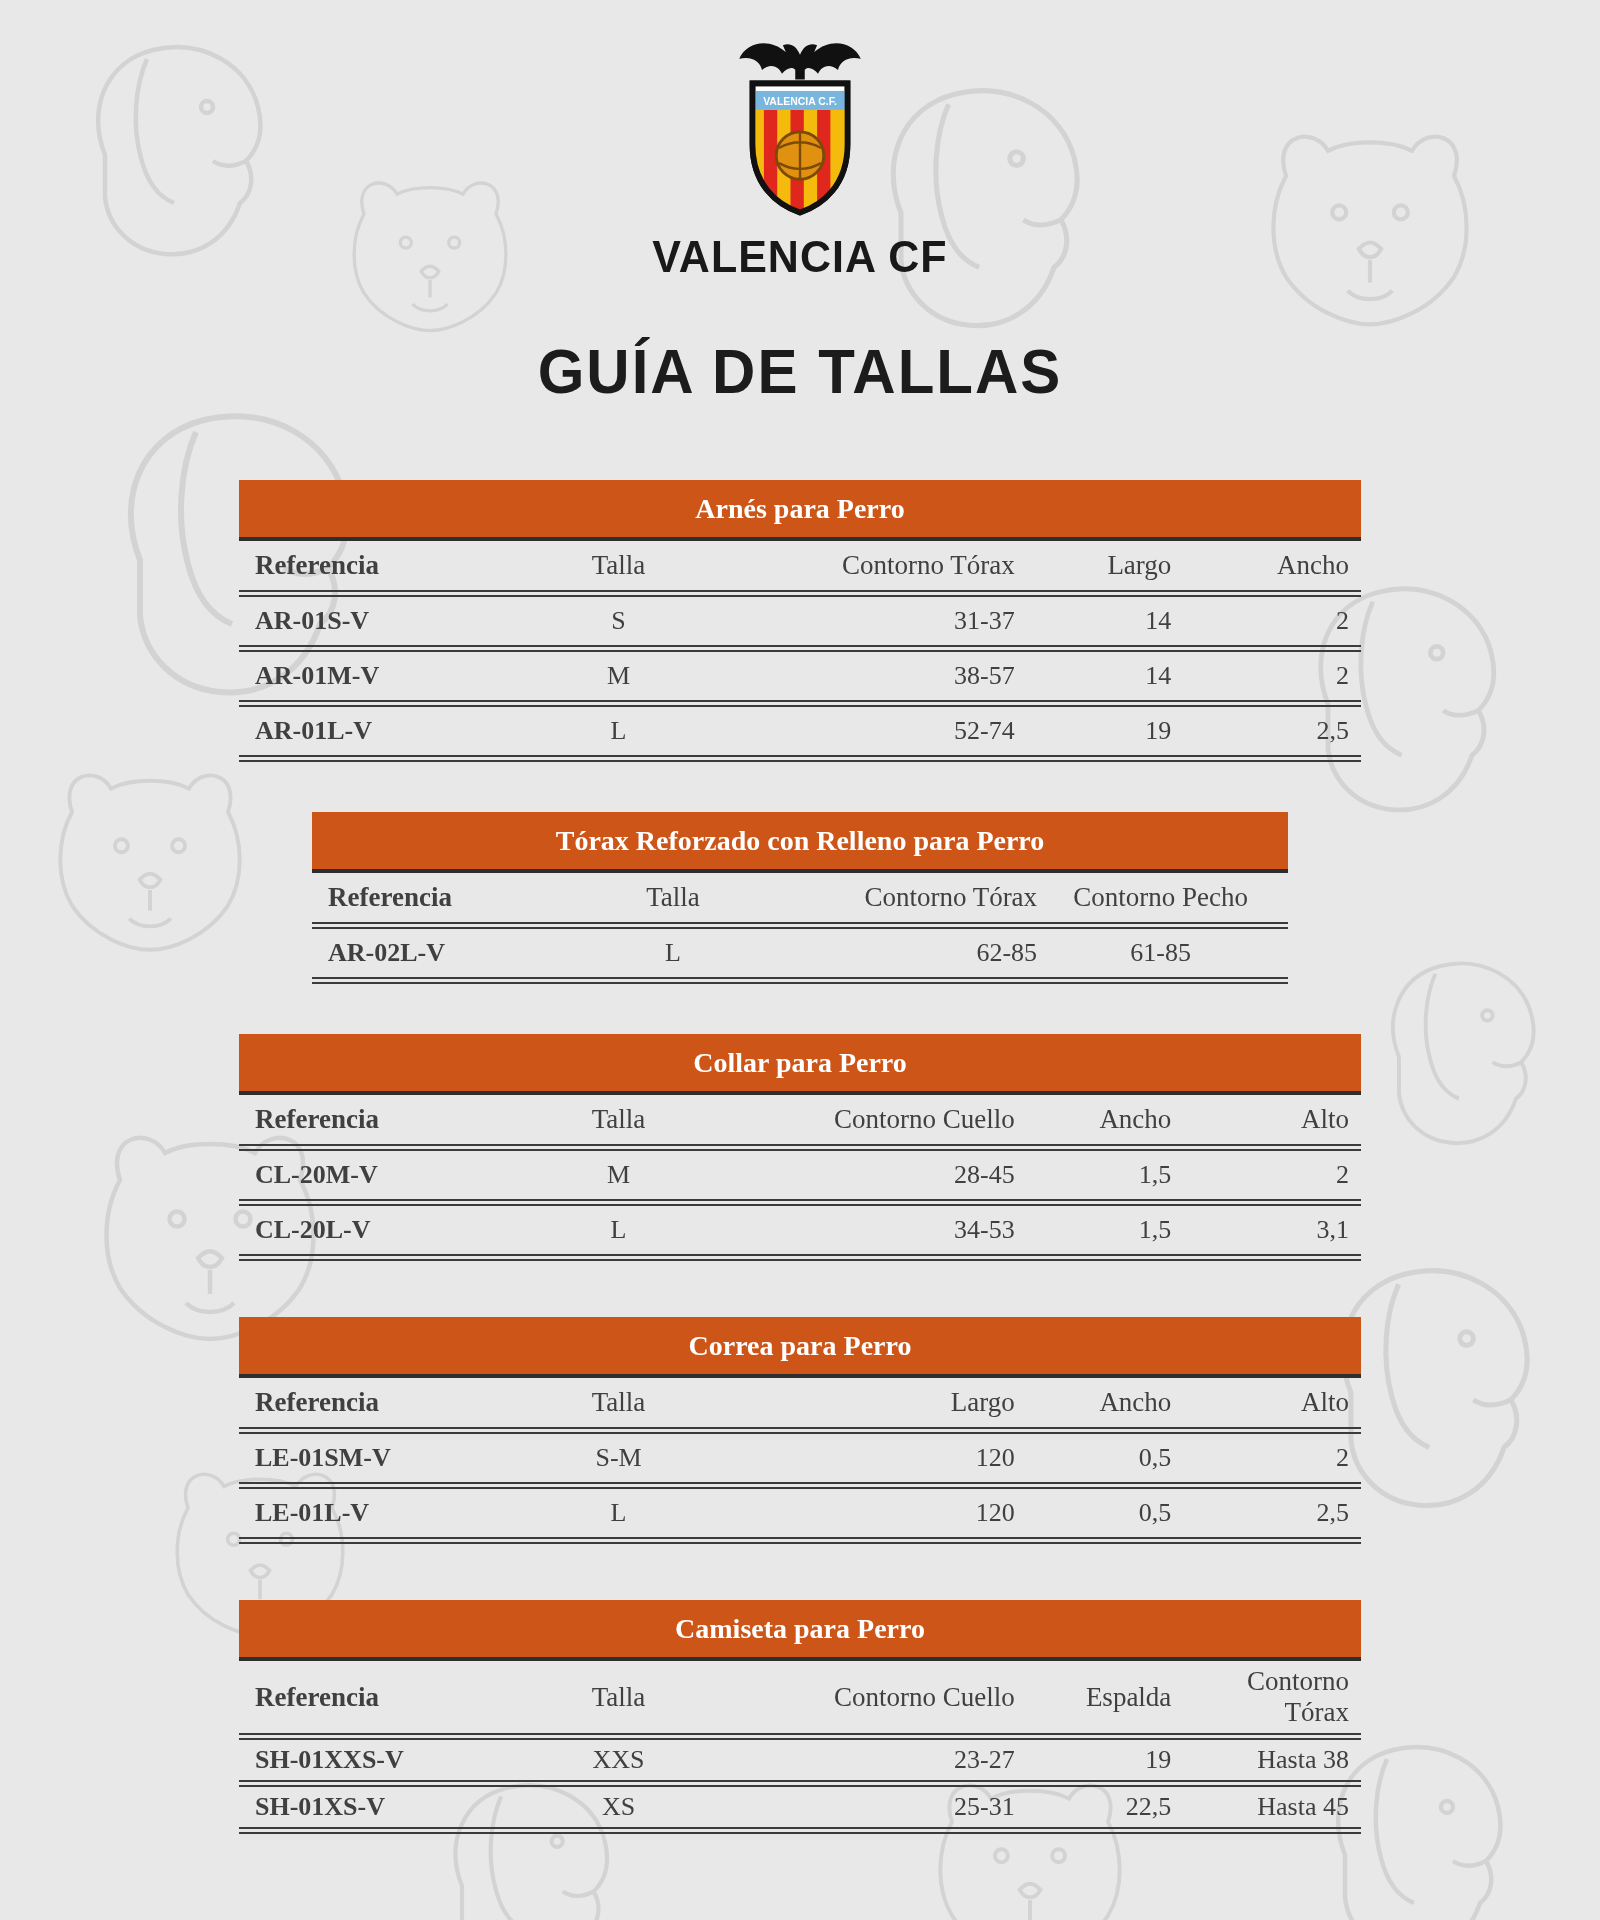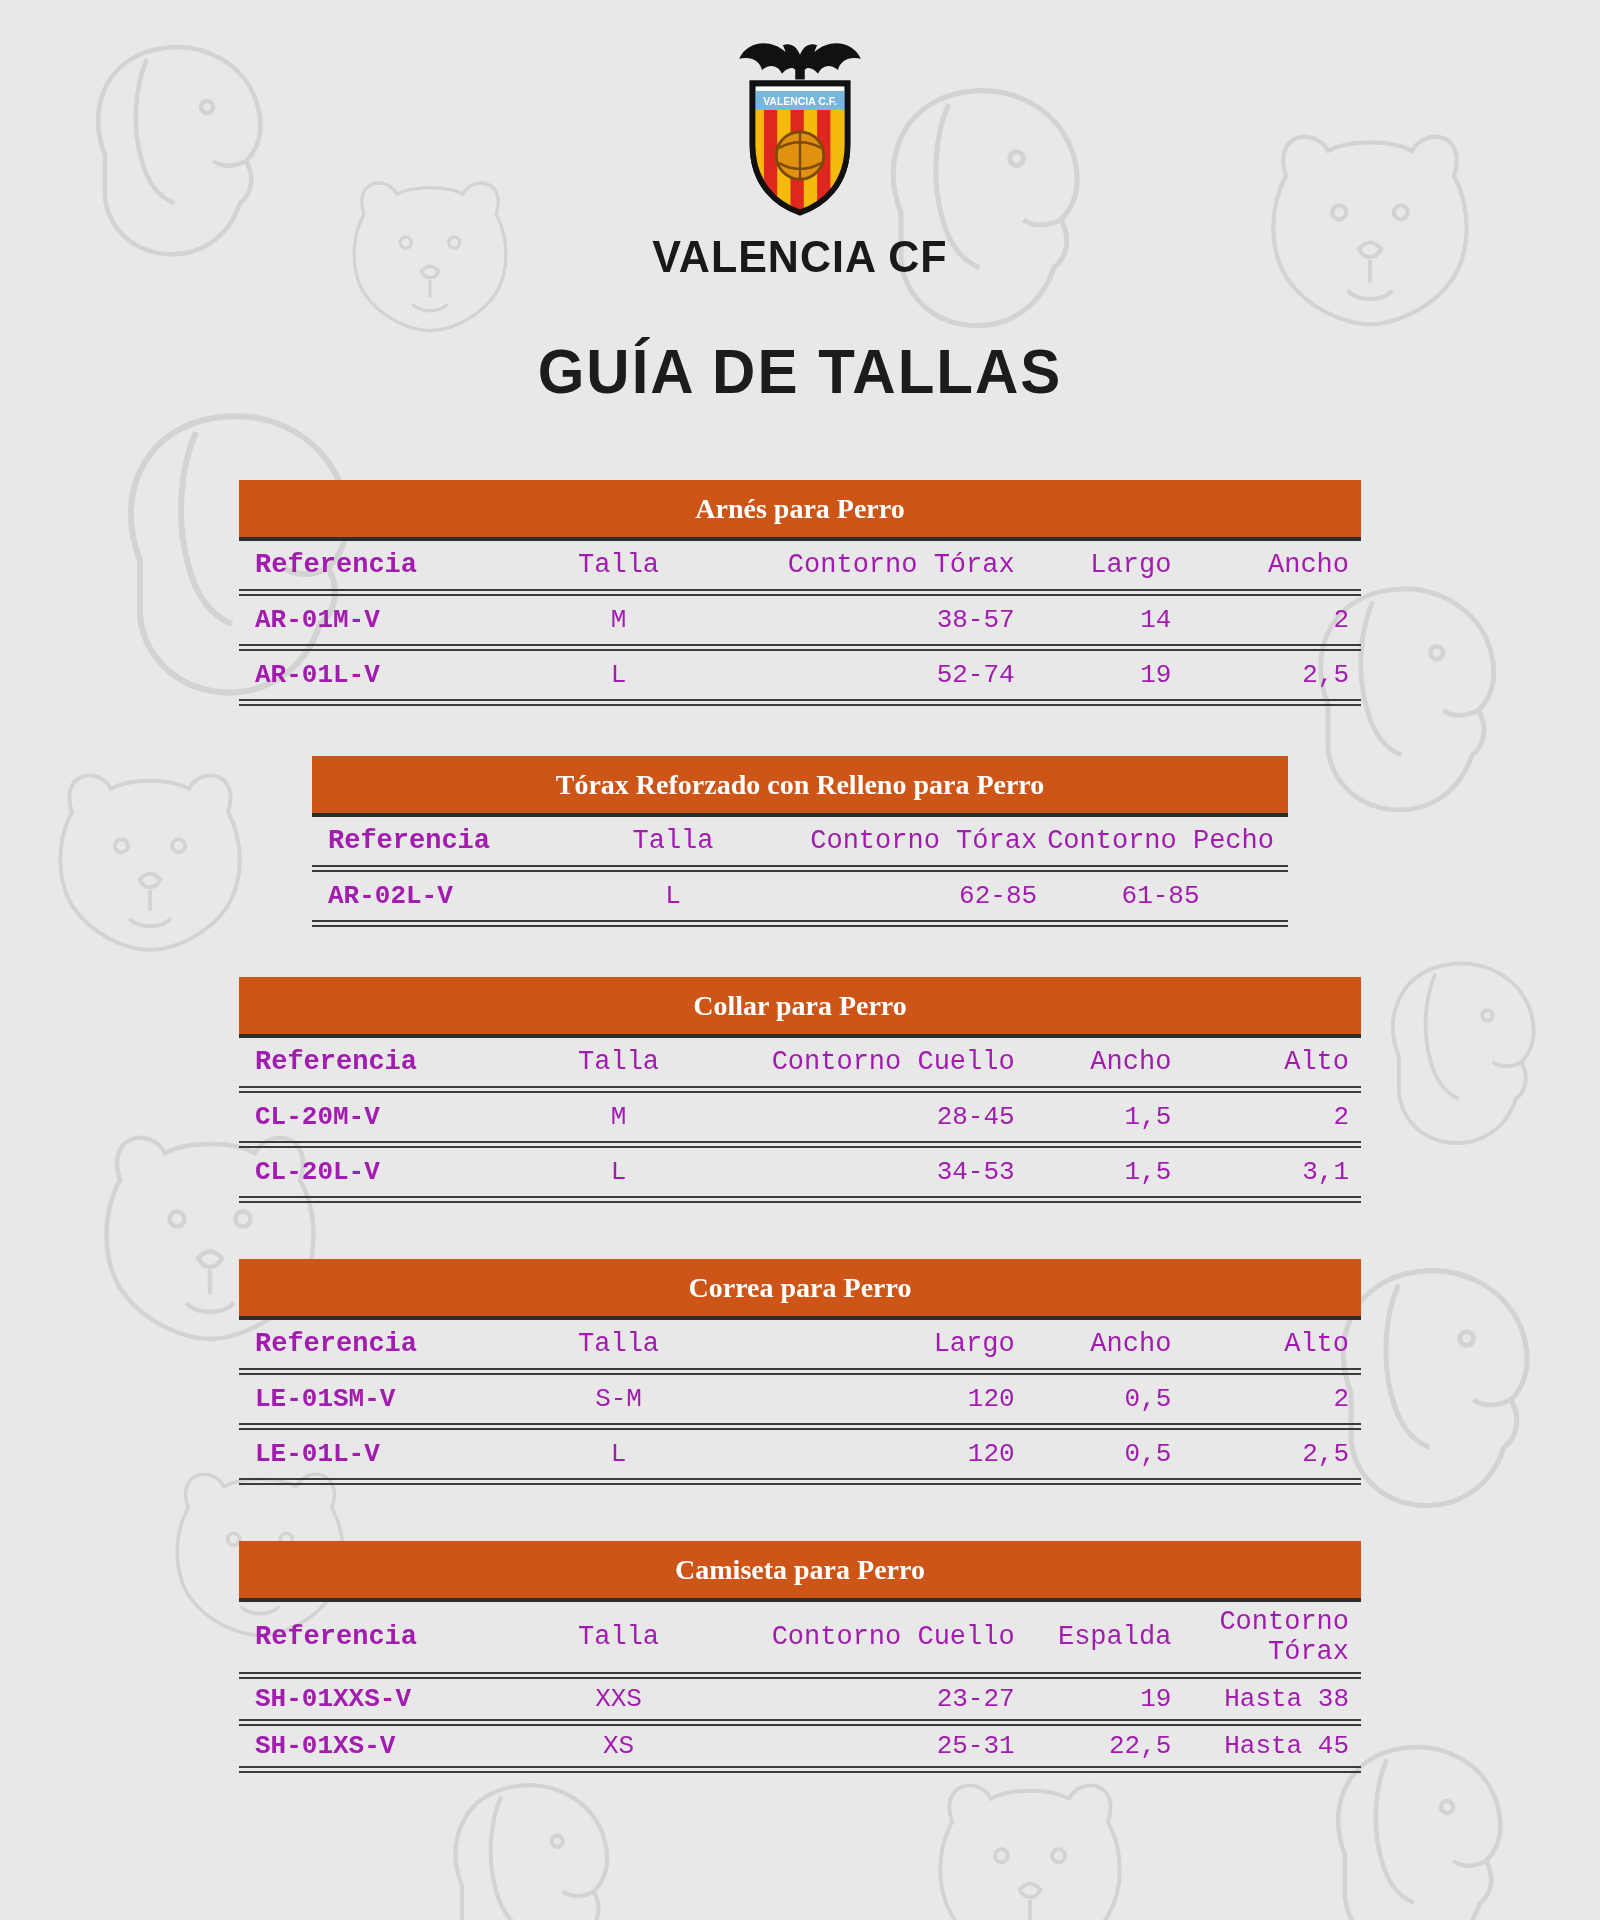--- a/index.html
+++ b/index.html
@@ -41,21 +41,21 @@
     color:#ffffff;
     text-align:center;
     font-weight:bold;font-size:28px;
     padding:13px 0 12px 0;
     border-bottom:4px solid #2e2e2e;
   }
   table{
     width:100%;
     border-collapse:collapse;
     table-layout:fixed;
-    font-size:26px;color:#a21caf;font-family:Liberation Mono, monospace;
+    font-size:26px;color:#404040;
   }
   th,td{padding:9px 4px;}
   .compact th,.compact td{padding:5px 4px;}
   thead th{
     font-weight:normal;font-size:27px;
     border-bottom:7px double #3b3b3b;
   }
   thead th:first-child{font-weight:bold;}
   tbody td{border-bottom:7px double #3b3b3b;}
   td:first-child{font-weight:bold;}
@@ -153,20 +153,27 @@
           <tr>
             <th>Referencia</th>
             <th>Talla</th>
             <th>Contorno Tórax</th>
             <th>Largo</th>
             <th>Ancho</th>
           </tr>
         </thead>
       <tbody>
           <tr>
+            <td>AR-01S-V</td>
+            <td>S</td>
+            <td>31-37</td>
+            <td>14</td>
+            <td>2</td>
+          </tr>
+          <tr>
             <td>AR-01M-V</td>
             <td>M</td>
             <td>38-57</td>
             <td>14</td>
             <td>2</td>
           </tr>
           <tr>
             <td>AR-01L-V</td>
             <td>L</td>
             <td>52-74</td>

